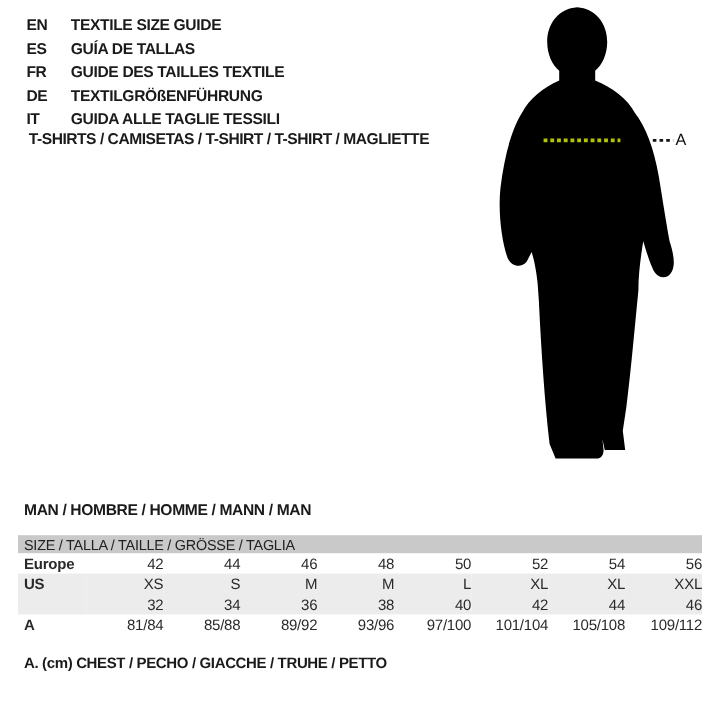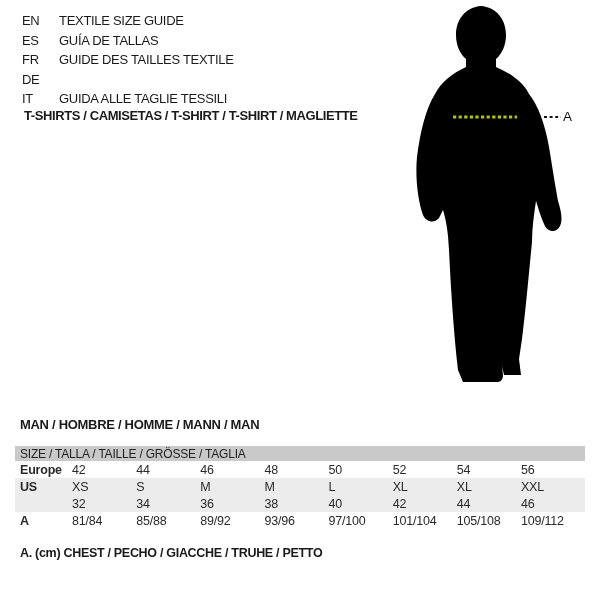--- a/index.html
+++ b/index.html
@@ -8,42 +8,42 @@
     position:relative;
     background:#ffffff;
     font-family:"Liberation Sans", sans-serif;
     color:#1a1a1a;
     overflow:hidden;
   }
 
   
   .langs { position:absolute; left:22px; top:11px; }
   .lang-row { display:flex; height:19.5px; align-items:center;
-              font-size:13px; font-weight:400; letter-spacing:-0.3px; }
+              font-size:13px; font-weight:700; letter-spacing:-0.3px; }
   .lang-code { width:37px; flex:0 0 37px; }
 
   
   .cats { position:absolute; left:24px; top:106px;
           font-weight:700; font-size:13px; line-height:19px; letter-spacing:-0.4px; }
 
   
   .figure { position:absolute; left:410px; top:4px; width:170px; height:390px; }
   .figure svg { display:block; }
   .measure-label { position:absolute; left:153px; top:105px;
                    font-size:13.5px; font-weight:400; color:#111; }
 
   
   .man-line { position:absolute; left:20px; top:417px;
               font-weight:700; font-size:13px; letter-spacing:-0.3px; }
 
   
   table.size-table { position:absolute; left:15px; top:446px; width:570px;
                      border-collapse:collapse; table-layout:fixed;
                      font-size:12.5px; color:#2a2a2a; letter-spacing:-0.2px; }
-  table.size-table td { padding:0; height:17px; text-align:left; vertical-align:middle; }
+  table.size-table td { padding:0; height:17px; text-align:right; vertical-align:middle; }
   table.size-table tr.hdr td { background:#c9c9c9; height:15px; text-align:left;
                                padding-left:5px; font-size:12px; color:#222; }
   table.size-table td.lbl { text-align:left; padding-left:5px;font-weight:bold; }
   table.size-table tr.shade td { background:#ececec; }
 
   
   .footnote { position:absolute; left:20px; top:546px;
               font-weight:700; font-size:12.5px; letter-spacing:-0.3px; }
 </style>
 </head>
@@ -57,20 +57,21 @@
   <div class="lang-row">
     <span class="lang-code">ES</span>
     <span>GUÍA DE TALLAS</span>
   </div>
   <div class="lang-row">
     <span class="lang-code">FR</span>
     <span>GUIDE DES TAILLES TEXTILE</span>
   </div>
   <div class="lang-row">
     <span class="lang-code">DE</span>
+    <span>TEXTILGRÖßENFÜHRUNG</span>
   </div>
   <div class="lang-row">
     <span class="lang-code">IT</span>
     <span>GUIDA ALLE TAGLIE TESSILI</span>
   </div>
 </div>
 
 <div class="cats">
   <div>T-SHIRTS / CAMISETAS / T-SHIRT / T-SHIRT / MAGLIETTE</div>
 </div>

